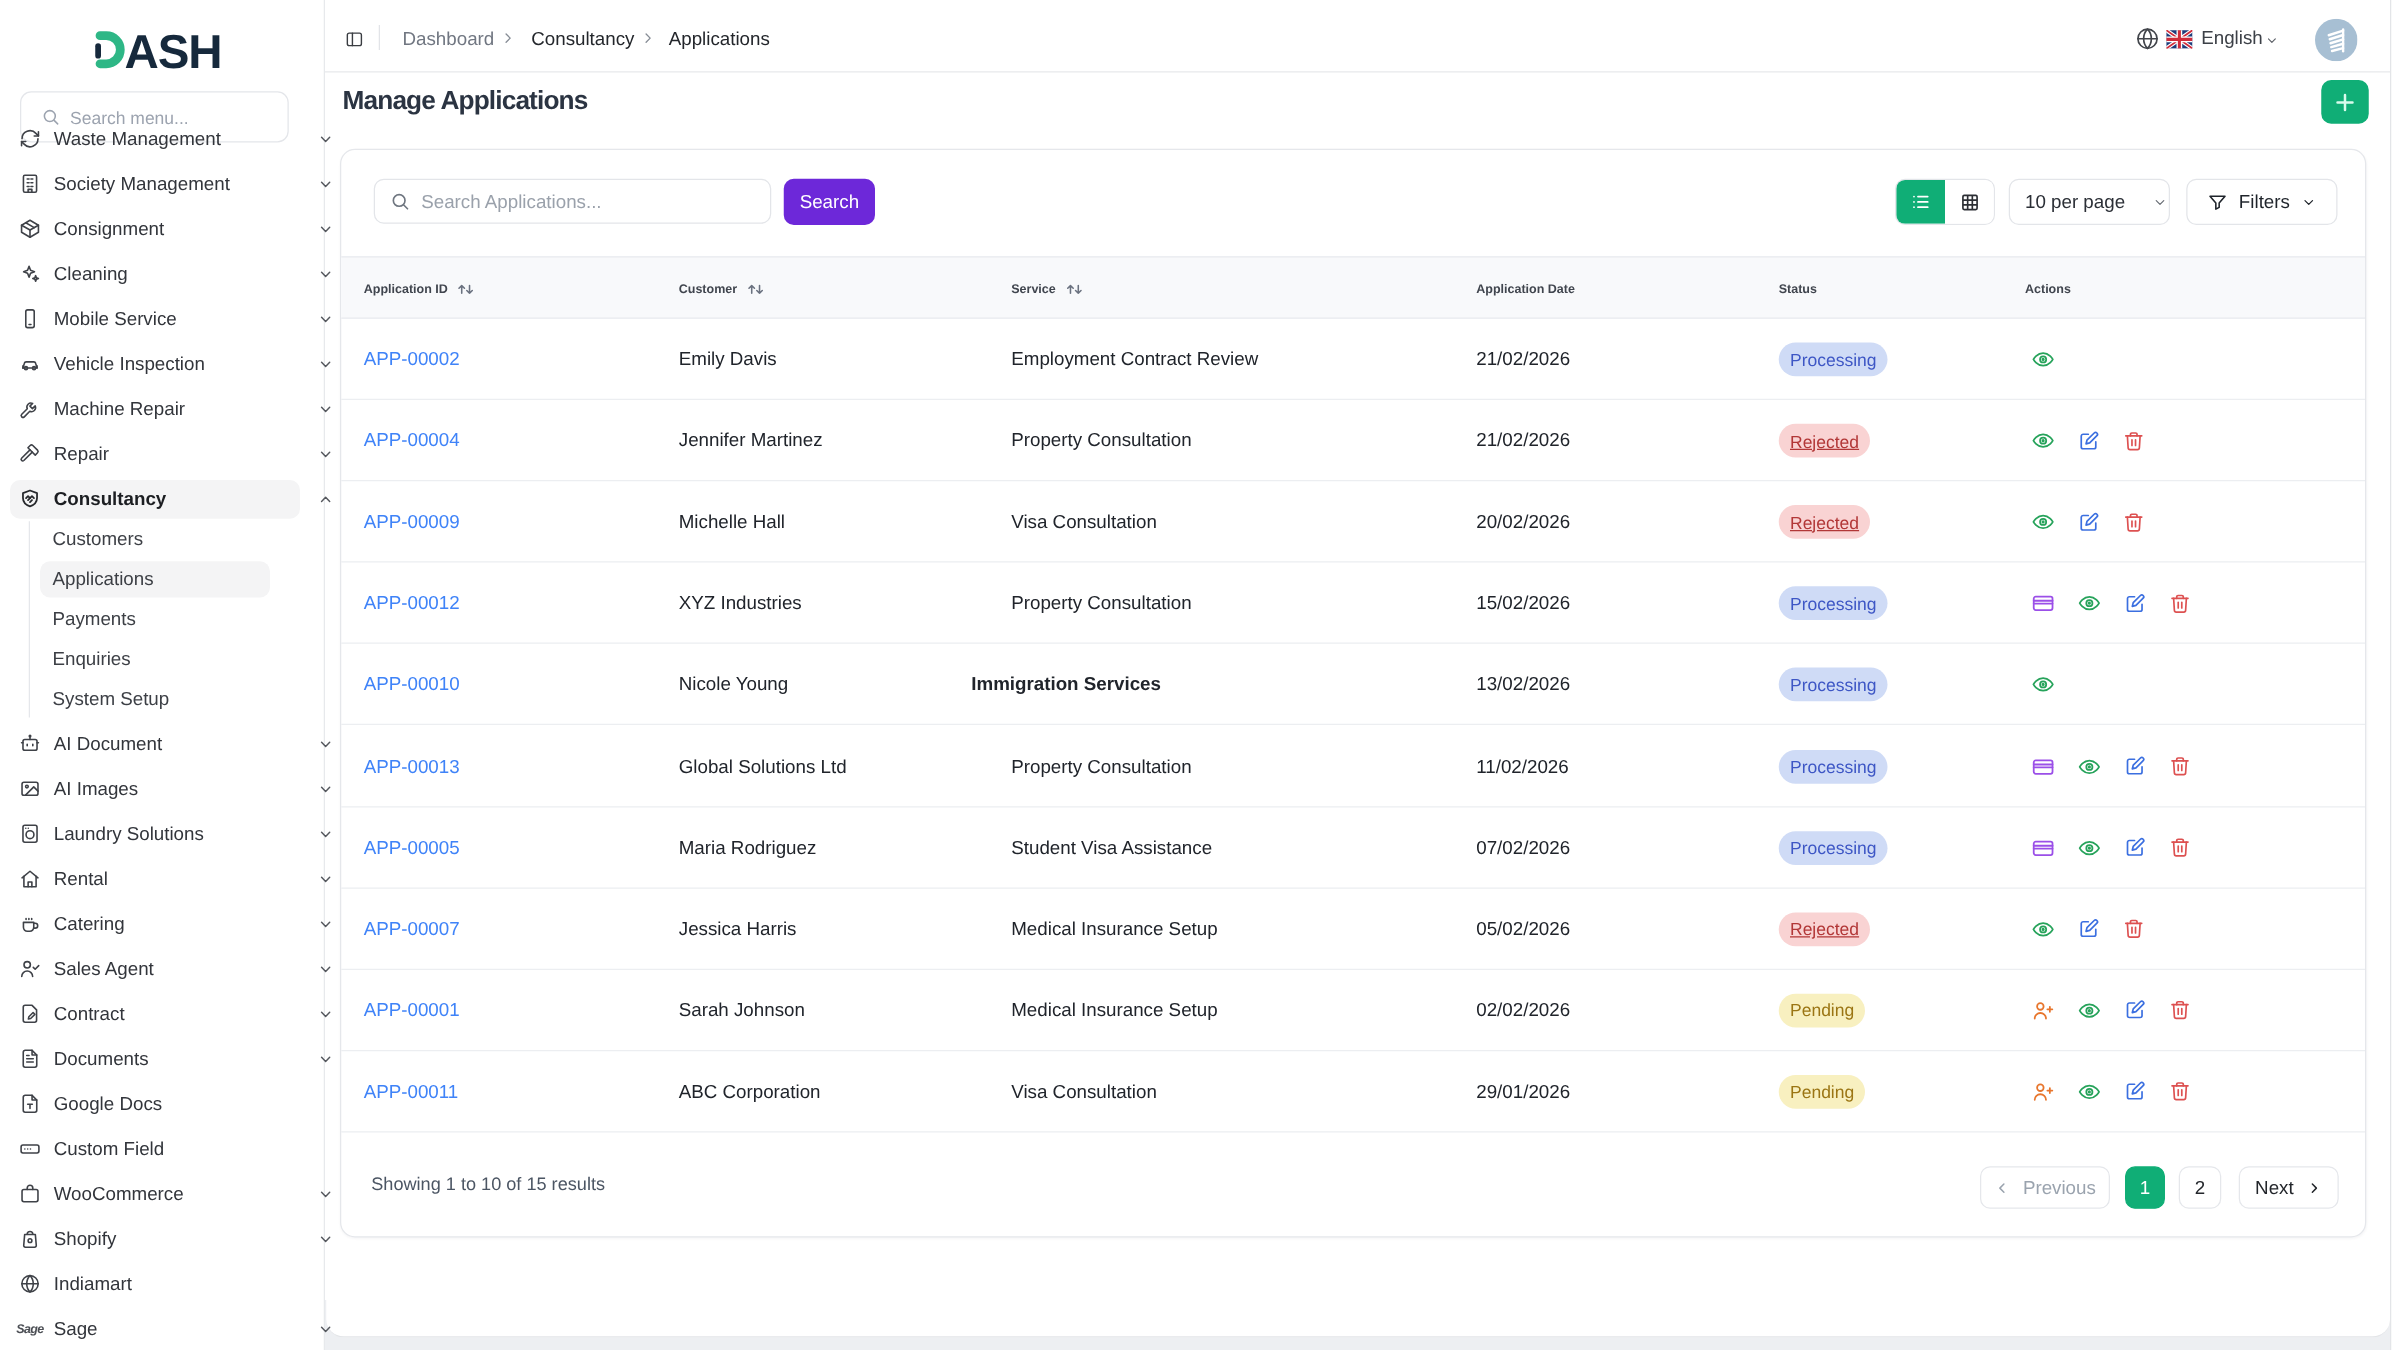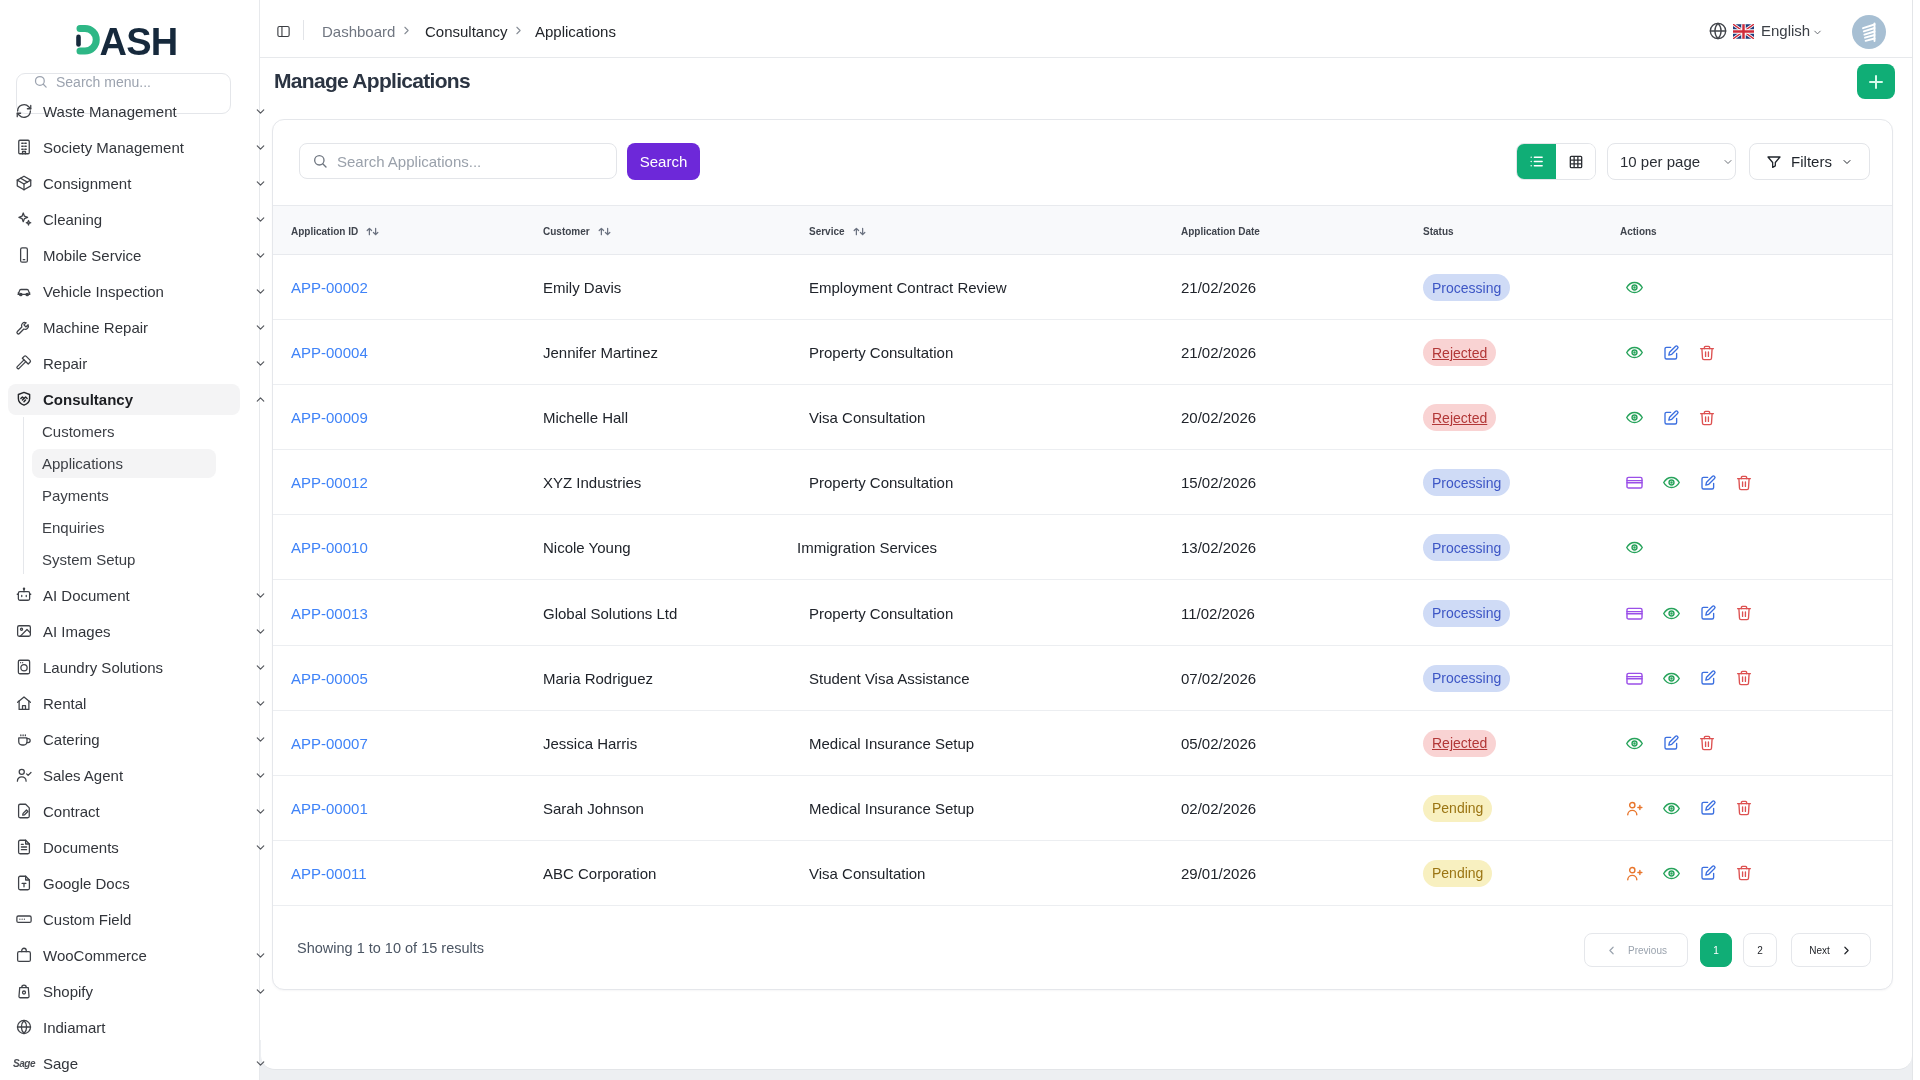--- a/index.html
+++ b/index.html
@@ -4,21 +4,21 @@
 <style>
   * { margin:0; padding:0; box-sizing:border-box; }
   html,body { width:1920px; height:1080px; overflow:hidden; background:#fff;
     font-family:"Liberation Sans", sans-serif; }
   svg.ic { fill:none; stroke:currentColor; stroke-width:1.7; stroke-linecap:round; stroke-linejoin:round; display:block; }
 
   
   #sidebar { position:fixed; left:0; top:0; width:260px; height:1080px; background:#fff;
     border-right:1px solid #e7e9ec; z-index:30; }
   #searchmenu { position:absolute; left:16px; top:73px; width:215px; height:41px;
-    border:1px solid #e4e6ea; border-radius:9px; display:flex; align-items:flex-start;
+    border:1px solid #e4e6ea; border-radius:9px; display:flex; align-items:center;
     padding-left:16px; color:#9ca3af; font-size:14px; gap:8px; background:#fff; }
   .mrow { position:absolute; left:0; width:295px; height:36px; display:flex; align-items:center;
     color:#32353b; font-size:15px; }
   .mrow .mi { width:18px; height:18px; margin-left:15px; margin-right:10px; flex:none; color:#3f4248; }
   .mrow .chev { position:absolute; right:28px; color:#55585e; }
   .srow { position:absolute; left:42px; height:32px; display:flex; align-items:center;
     color:#3c3f45; font-size:15px; }
   #consultancy-bg { position:absolute; left:8px; width:232px; height:31px; background:#f4f4f5; border-radius:8px; }
   #applications-bg { position:absolute; left:32px; width:184px; height:29px; background:#f4f4f5; border-radius:8px; }
   #subline { position:absolute; left:23px; top:417px; width:1px; height:157px; background:#e5e7eb; }
@@ -63,21 +63,21 @@
     border-radius:99px; font-size:14px; }
   .b-proc { background:#cfdbf6; color:#3d56c5; }
   .b-rej  { background:#f9d3d3; color:#b23737;text-decoration:underline; }
   .b-pend { background:#f8f0c0; color:#9b7513; }
   .acts { position:absolute; left:1352px; top:0; height:65px; display:flex; align-items:center; gap:18px; }
   .acts svg { display:block; }
 
   
   #cfooter { position:absolute; left:0; top:786px; width:1619px; height:85px; }
   .pbtn { position:absolute; top:27px; height:34px; border:1px solid #e5e7eb; border-radius:8px; background:#fff;
-    display:flex; align-items:center; justify-content:center; font-size:10px; }
+    display:flex; align-items:center; justify-content:center; font-size:15px; }
 
   
   #scrollstrip { position:absolute; left:1912px; top:0; width:8px; height:1080px; background:#fff;
     border-left:1px solid #e3e5e8; z-index:40; }
 </style>
 </head>
 <body>
 <div id="strip"></div>
 <div id="panel"></div>
 <div id="topbar">
@@ -275,21 +275,21 @@
             <path d="M3.5 6.2h17"></path>
             <path d="M8.5 6.2V4.6a1.4 1.4 0 0 1 1.4-1.4h4.2a1.4 1.4 0 0 1 1.4 1.4v1.6"></path>
             <path d="M18.8 6.2 18 19a2 2 0 0 1-2 1.9H8A2 2 0 0 1 6 19L5.2 6.2"></path>
             <path d="M10.1 10.5v6M13.9 10.5v6"></path>
           </svg>
         </div>
     </div>
     <div class="trow" style="top:395.4px;">
       <div class="td link" style="left:18px;">APP-00010</div>
       <div class="td" style="left:270px;">Nicole Young</div>
-      <div class="td" style="left:524px;">Immigration Services</div>
+      <div class="td" style="left:504px;font-weight:bold;">Immigration Services</div>
       <div class="td" style="left:908px;">13/02/2026</div>
       <div class="td" style="left:1150px;">
           <span class="badge b-proc">Processing</span>
         </div>
       <div class="acts">
           <svg width="19" height="19" viewBox="0 0 24 24" fill="none" stroke="#27a35b" stroke-width="1.8" stroke-linecap="round" stroke-linejoin="round">
             <path d="M2.2 12S5.8 5.6 12 5.6 21.8 12 21.8 12 18.2 18.4 12 18.4 2.2 12 2.2 12z"></path>
             <circle cx="12" cy="12" r="3.1"></circle>
             <circle cx="12" cy="12" r="0.7" fill="#27a35b"></circle>
           </svg>

